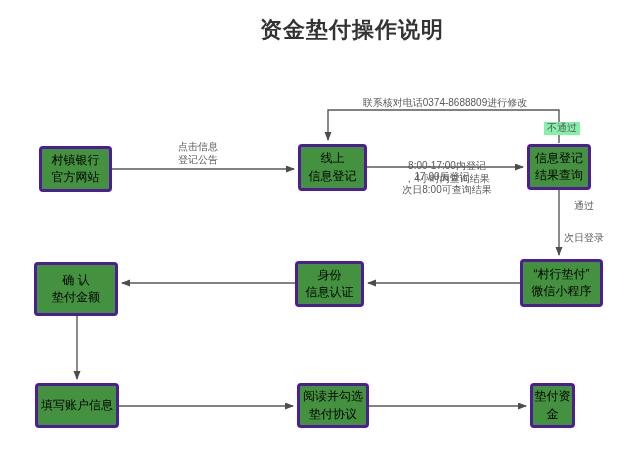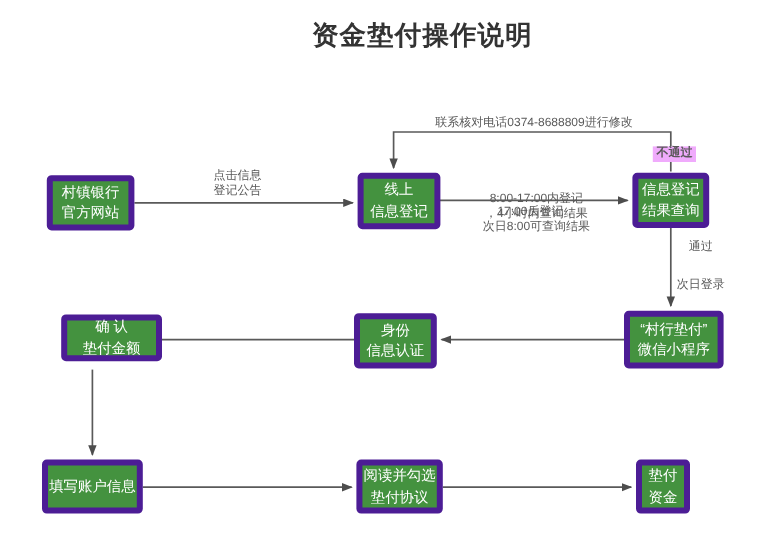--- a/index.html
+++ b/index.html
@@ -8,30 +8,30 @@
     font-family:"Liberation Sans","DejaVu Sans",sans-serif; overflow:hidden;
   }
   .title {
     position:absolute; left:0; top:15px; width:640px;
     text-align:center; font-size:22px; font-weight:bold; color:#333333;
     letter-spacing:1px; margin:0;padding-left:32px;
   }
   .edges { position:absolute; left:0; top:0; width:640px; height:451px; }
   .node {
     position:absolute; box-sizing:border-box;
-    background:#44923f; border:5px solid #4c1d95; border-radius:4px;
-    color:#ffffff; font-size:12px; line-height:1.45;
+    background:#44923f; border:3px solid #4c1d95; border-radius:4px;
+    color:#000000; font-size:12px; line-height:1.45;
     display:flex; align-items:center; justify-content:center;
     text-align:center; white-space:pre-line;
   }
   .edge-label {
     position:absolute; color:#595959; font-size:10px; line-height:1.25;
     text-align:center; white-space:pre-line;
   }
-  .bg-white { background:#f0abfc; padding:0 1px;font-weight:bold; }
+  .bg-white { background:#86efac; padding:0 1px; }
 </style>
 </head>
 <body>
 
 <div class="stage">
 
   <h1 class="title">资金垫付操作说明</h1>
 
   <svg class="edges" width="640" height="451" viewBox="0 0 640 451" xmlns="http://www.w3.org/2000/svg">
     <defs>
@@ -50,21 +50,21 @@
     <path d="M369,406 L526,406" stroke="#595959" stroke-width="1.4" fill="none" marker-end="url(#arrow)"></path>
   </svg>
 
   <div class="node" style="left:39px; top:146px; width:73px; height:46px;">村镇银行
 官方网站</div>
   <div class="node" style="left:298px; top:144px; width:69px; height:47px;">线上
 信息登记</div>
   <div class="node" style="left:527px; top:144px; width:64px; height:46px;">信息登记
 结果查询</div>
 
-  <div class="node" style="left:34px; top:262px; width:84px; height:39px;margin-left:17px;">确 认
+  <div class="node" style="left:34px; top:262px; width:84px; height:54px;">确 认
 垫付金额</div>
   <div class="node" style="left:295px; top:261px; width:69px; height:46px;">身份
 信息认证</div>
   <div class="node" style="left:520px; top:259px; width:83px; height:48px;">“村行垫付”
 微信小程序</div>
 
   <div class="node" style="left:35px; top:383px; width:84px; height:45px;">填写账户信息</div>
   <div class="node" style="left:297px; top:383px; width:72px; height:45px;">阅读并勾选
 垫付协议</div>
   <div class="node" style="left:530px; top:383px; width:45px; height:45px;">垫付资金</div>

